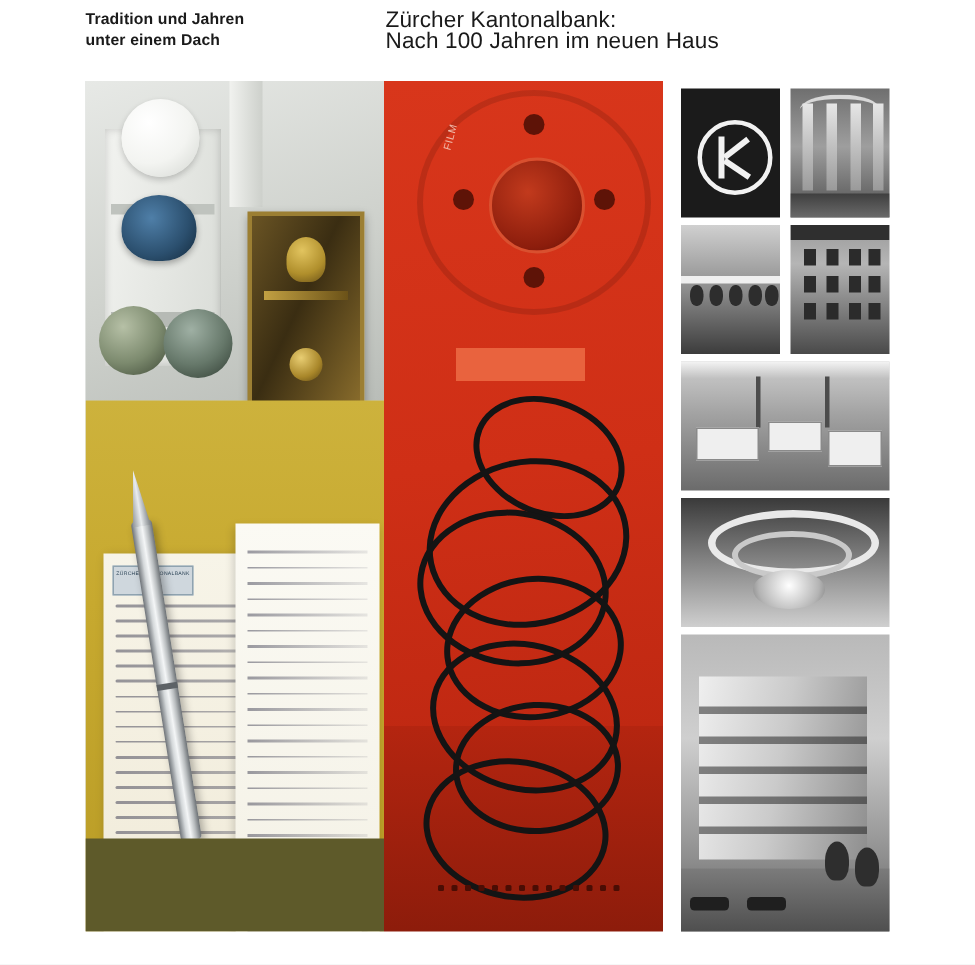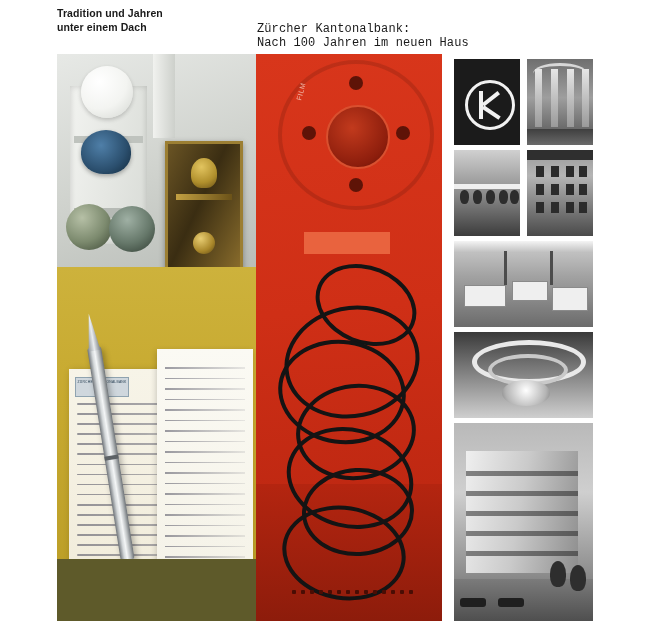--- a/index.html
+++ b/index.html
@@ -34,26 +34,25 @@
     left: 57px;
     top: 7px;
     font-size: 10.5px;
     font-weight: bold;
     line-height: 13.5px;
     letter-spacing: 0.1px;
   }
   .title-right {
     position: absolute;
     left: 257px;
-    top: 23px;
-    font-size: 12px;
+    top: 7px;
+    font-size: 15px;
     font-weight: normal;
     line-height: 13.5px;
     letter-spacing: 0.1px;
-    font-family: Liberation Mono, monospace;
   }
   .title-left div, .title-right div { white-space: nowrap; }
 
   
   .composition {
     position: absolute;
     left: 57px;
     top: 54px;
     width: 536px;
     height: 567px;

